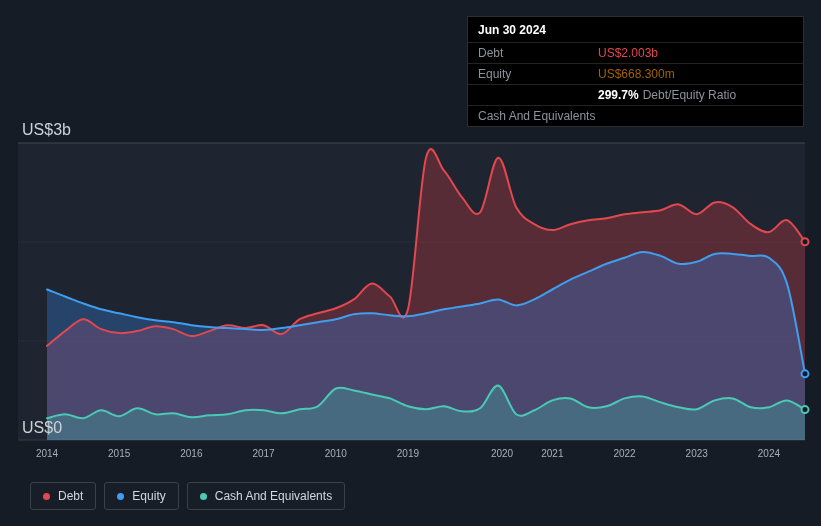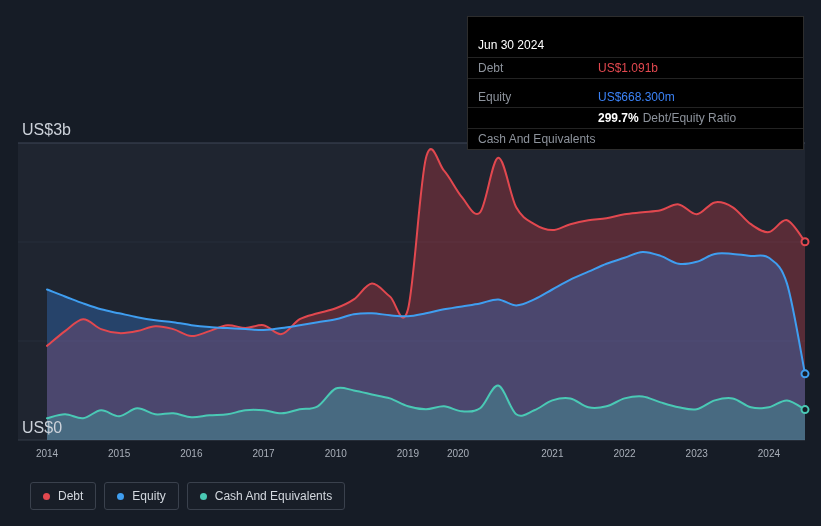--- a/index.html
+++ b/index.html
@@ -5,21 +5,21 @@
   * { box-sizing: border-box; margin: 0; padding: 0; }
   html,body { background:#10151d; }
   body { font-family:"Liberation Sans", sans-serif; }
   .stage { position:relative; width:821px; height:526px; background:#161c26; overflow:hidden; }
   #chart-svg { position:absolute; left:0; top:0; }
   .ylabel { position:absolute; font-size:16px; color:#cdd2da; z-index:2; }
   .ylabel.top { left:22px; top:121px; }
   .ylabel.bottom { left:22px; top:419px; }
   .xticks span { position:absolute; top:448px; font-size:10px; color:#a9afb9; transform:translateX(-50%); white-space:nowrap; }
   .tooltip { position:absolute; left:467px; top:16px; width:337px; background:#000; border:1px solid #2d2d2d; color:#fff; font-size:12px; z-index:5; }
-  .tt-title { padding:21px 10px 5px; font-weight:normal; font-size:12px; }
+  .tt-title { padding:6px 10px 5px; font-weight:bold; font-size:12px; }
   .tt-row { display:flex; align-items:baseline; border-top:1px solid #232323; padding:3px 10px; }
   .tt-label { width:120px; color:#8d939c; flex:none; }
   .tt-value { flex:1; }
   .tt-muted { color:#8d939c; margin-left:4px; font-weight:normal; }
   .legend { position:absolute; left:30px; top:482px; display:flex; gap:8px; z-index:3; }
   .legend-item { display:flex; align-items:center; gap:8px; border:1px solid #3a414d; border-radius:3px; padding:6px 12px; font-size:12px; color:#d3d8df; cursor:pointer; background:rgba(255,255,255,0.01); }
   .dot { width:7px; height:7px; border-radius:50%; flex:none; }
 </style>
 </head>
 <body>
@@ -46,36 +46,36 @@
   <div class="ylabel top">US$3b</div>
   <div class="ylabel bottom">US$0</div>
 
   <div class="xticks" id="xticks">
       <span style="left: 47px;">2014</span>
       <span style="left: 119.19px;">2015</span>
       <span style="left: 191.381px;">2016</span>
       <span style="left: 263.571px;">2017</span>
       <span style="left: 335.762px;">2010</span>
       <span style="left: 407.952px;">2019</span>
-      <span style="left: 458px;">2020</span>
+      <span style="left: 502px;">2020</span>
       <span style="left: 552.333px;">2021</span>
       <span style="left: 624.524px;">2022</span>
       <span style="left: 696.714px;">2023</span>
       <span style="left: 768.905px;">2024</span>
     </div>
 
   <div class="tooltip">
     <div class="tt-title">Jun 30 2024</div>
     <div class="tt-row">
       <span class="tt-label">Debt</span>
-      <span class="tt-value" style="color: rgb(226, 72, 79);">US$1.091b</span>
+      <span class="tt-value" style="color: rgb(226, 72, 79);">US$2.003b</span>
     </div>
     <div class="tt-row">
       <span class="tt-label">Equity</span>
-      <span class="tt-value" style="color: #3b82f6; margin-top: 8px;">US$668.300m</span>
+      <span class="tt-value" style="color: #a16207;">US$668.300m</span>
     </div>
     <div class="tt-row">
       <span class="tt-label"></span>
       <span class="tt-value"><b>299.7%</b><span class="tt-muted">Debt/Equity Ratio</span></span>
     </div>
     <div class="tt-row">
       <span class="tt-label">Cash And Equivalents</span>
     </div>
   </div>
 

